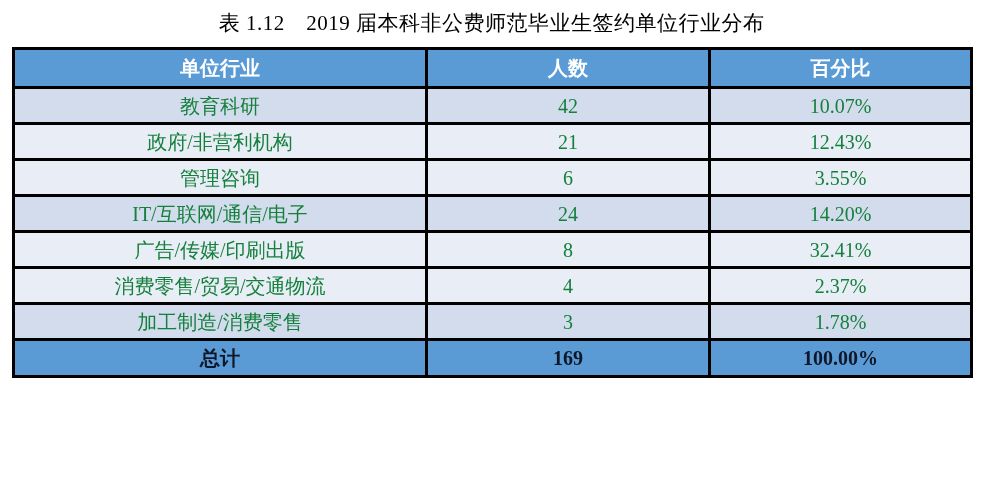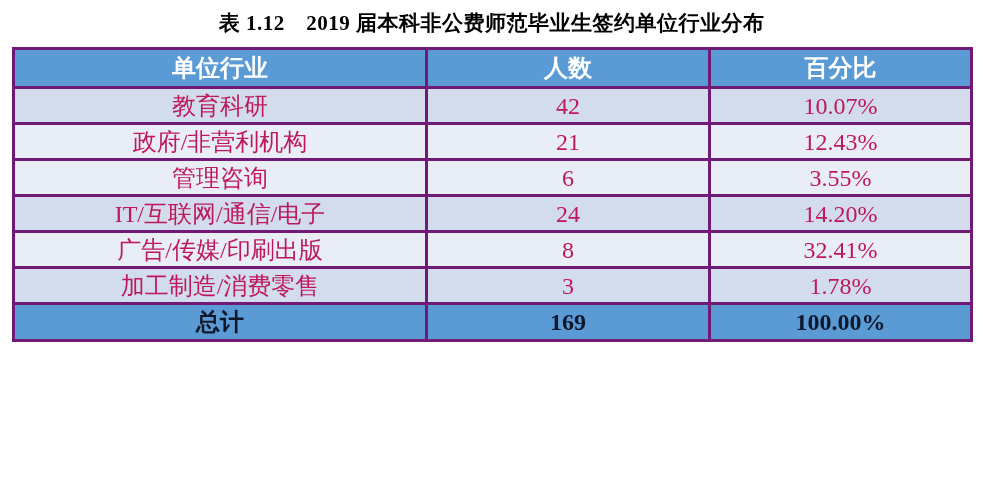--- a/index.html
+++ b/index.html
@@ -10,53 +10,53 @@
   body {
     width: 983px;
     height: 478px;
     font-family: "Liberation Serif", "DejaVu Serif", serif;
     color: #000000;
     overflow: hidden;
   }
   .doc-title {
     text-align: center;
     font-size: 21px;
-    font-weight: bold;
+    font-weight: normal;
     padding-top: 9px;
     letter-spacing: 0.5px;
     color: #000000;
   }
   table.industry-table {
     border-collapse: collapse;
     table-layout: fixed;
     width: 958px;
     margin-left: 12px;
     margin-top: 10px;
   }
   .industry-table col.c1 { width: 413px; }
   .industry-table col.c2 { width: 283px; }
   .industry-table col.c3 { width: 262px; }
   .industry-table th,
   .industry-table td {
-    border: 3px solid #701a75;
+    border: 3px solid #000000;
     text-align: center;
     vertical-align: middle;
     padding: 0;
-    font-size: 24px;
+    font-size: 20px;
     line-height: 1.0;
   }
   .industry-table th {
     background: #5B9BD5;
     color: #ffffff;
     font-weight: bold;
     height: 36px;
   }
   .industry-table td {
     height: 33px;
-    color: #be185d;
+    color: #15803d;
     font-weight: normal;
   }
   .industry-table tr.band-dark td { background: #D3DCEC; }
   .industry-table tr.band-light td { background: #E9EDF5; text-align: center; }
   .industry-table tr.total-row td {
     background: #5B9BD5;
     color: #0f172a;
     font-weight: bold;
     height: 34px;
   }
@@ -98,20 +98,25 @@
     <tr class="band-dark">
       <td>IT/互联网/通信/电子</td>
       <td>24</td>
       <td>14.20%</td>
     </tr>
     <tr class="band-light">
       <td>广告/传媒/印刷出版</td>
       <td>8</td>
       <td>32.41%</td>
     </tr>
+    <tr class="band-light">
+      <td>消费零售/贸易/交通物流</td>
+      <td>4</td>
+      <td>2.37%</td>
+    </tr>
     <tr class="band-dark">
       <td>加工制造/消费零售</td>
       <td>3</td>
       <td>1.78%</td>
     </tr>
     <tr class="total-row">
       <td>总计</td>
       <td>169</td>
       <td>100.00%</td>
     </tr>

